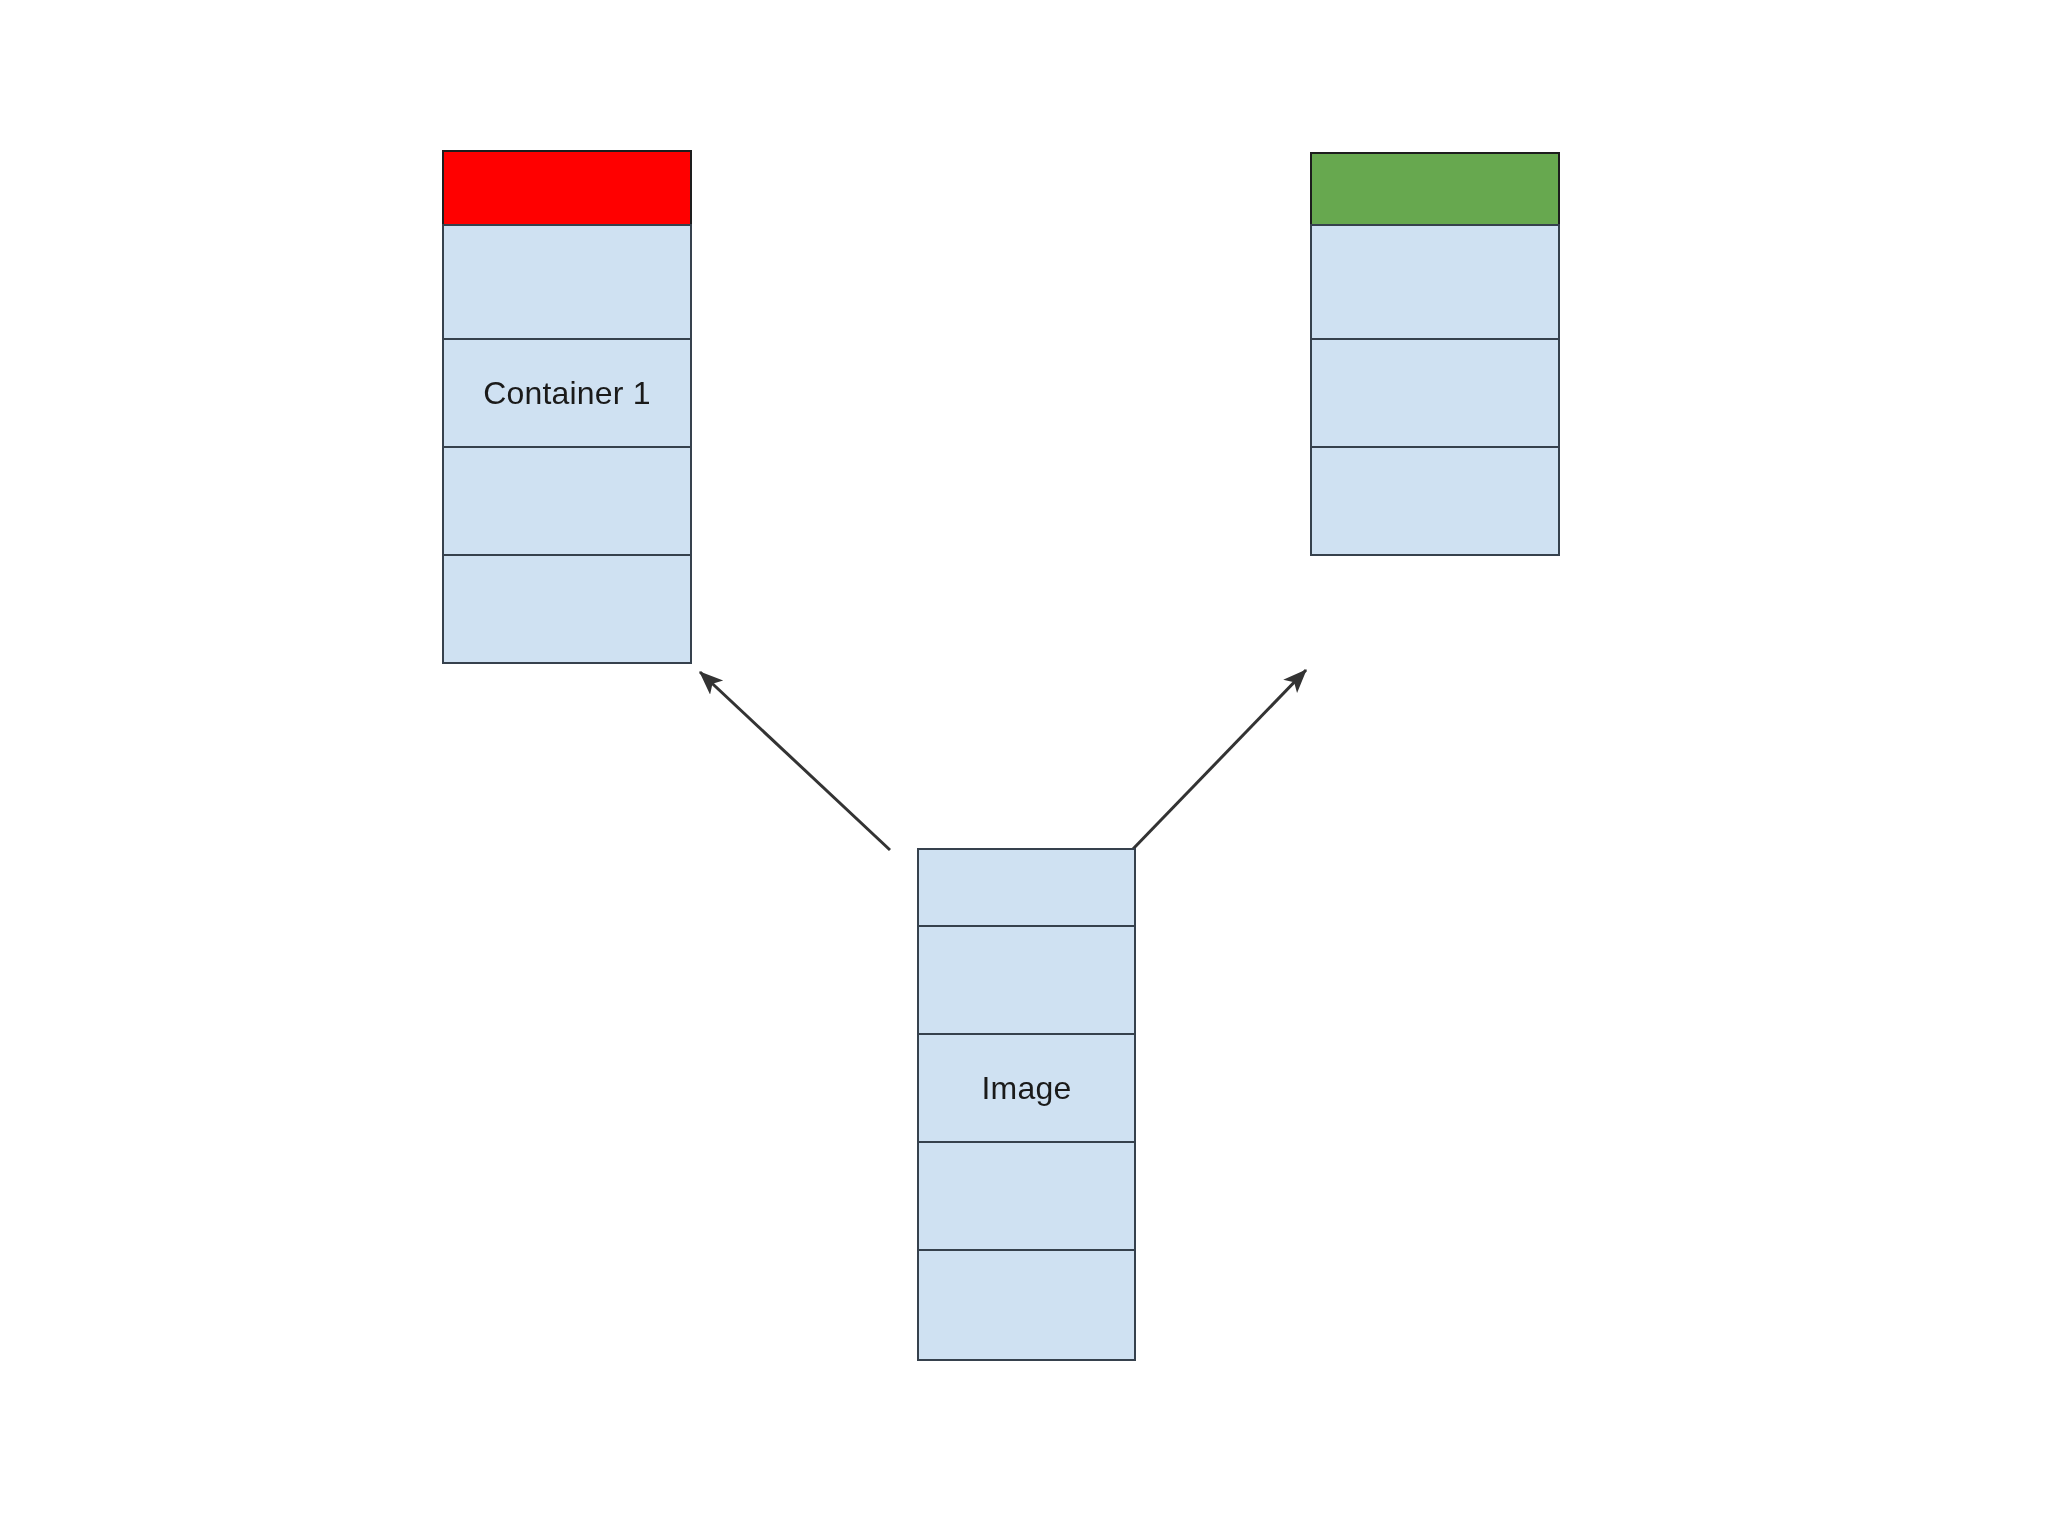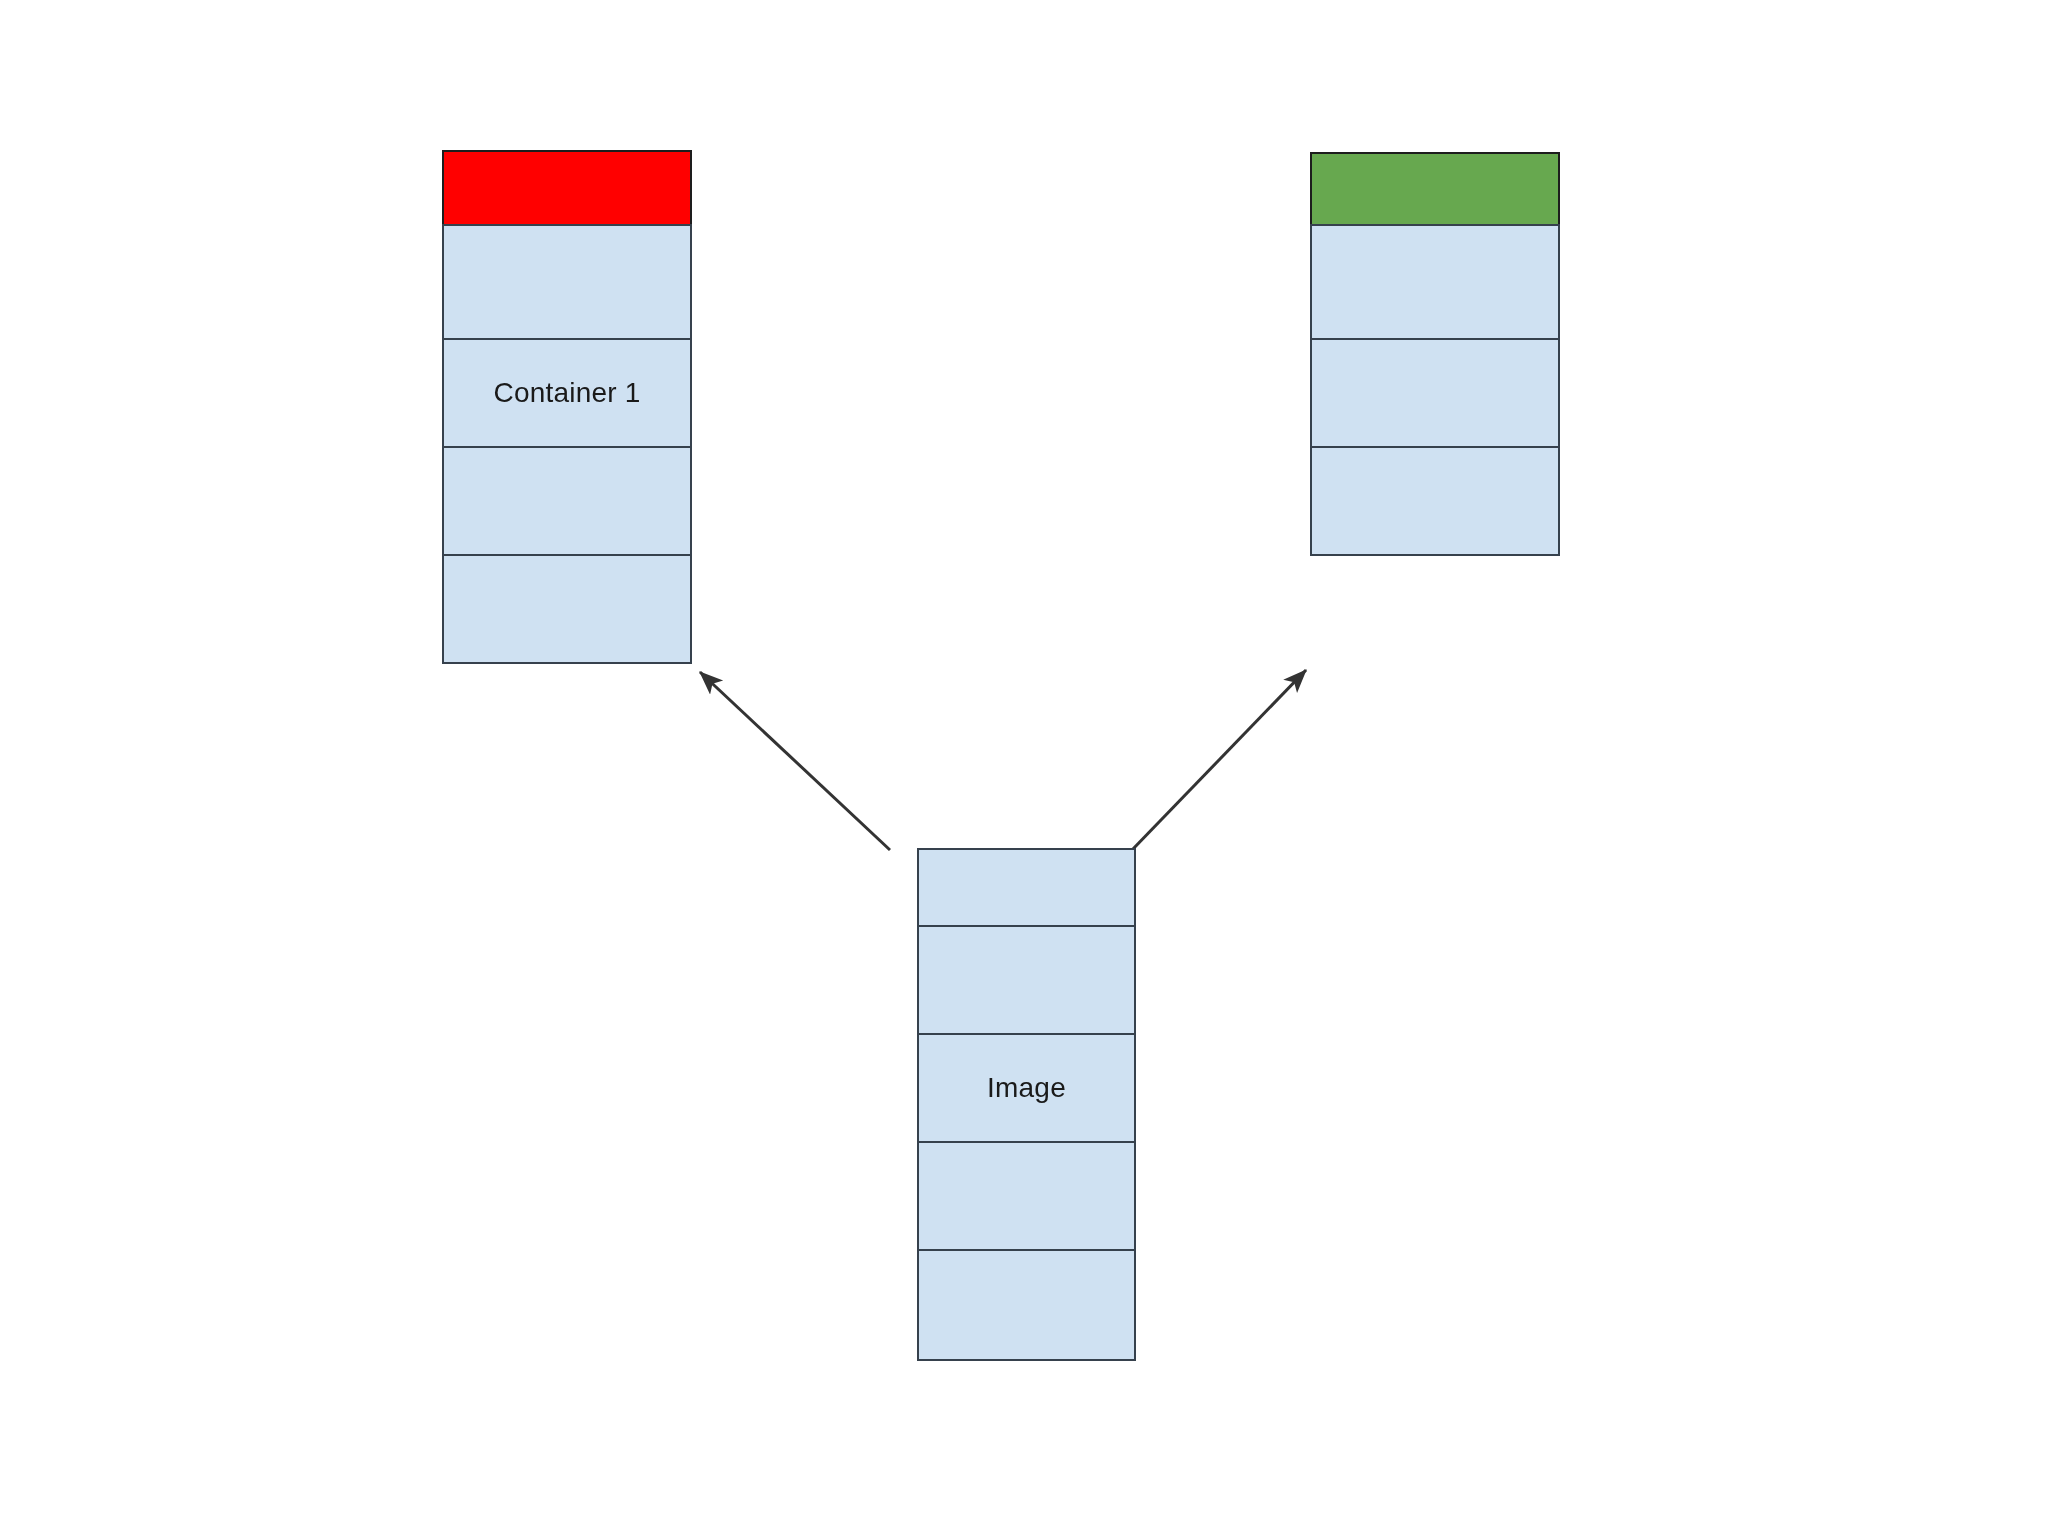--- a/index.html
+++ b/index.html
@@ -58,21 +58,21 @@
   }
   .layer.red {
     background: #ff0000;
     border-color: #1d1d1d;
   }
   .layer.green {
     background: #67a84f;
     border-color: #1d1d1d;
   }
   .layer-label {
-    font-size: 28px;
+    font-size: 32px;
     color: #1a1a1a;
     line-height: 1;
     letter-spacing: 0.2px;
     white-space: nowrap;
     user-select: none;
   }
 
   
   #container-1-stack {
     left: 442px;

